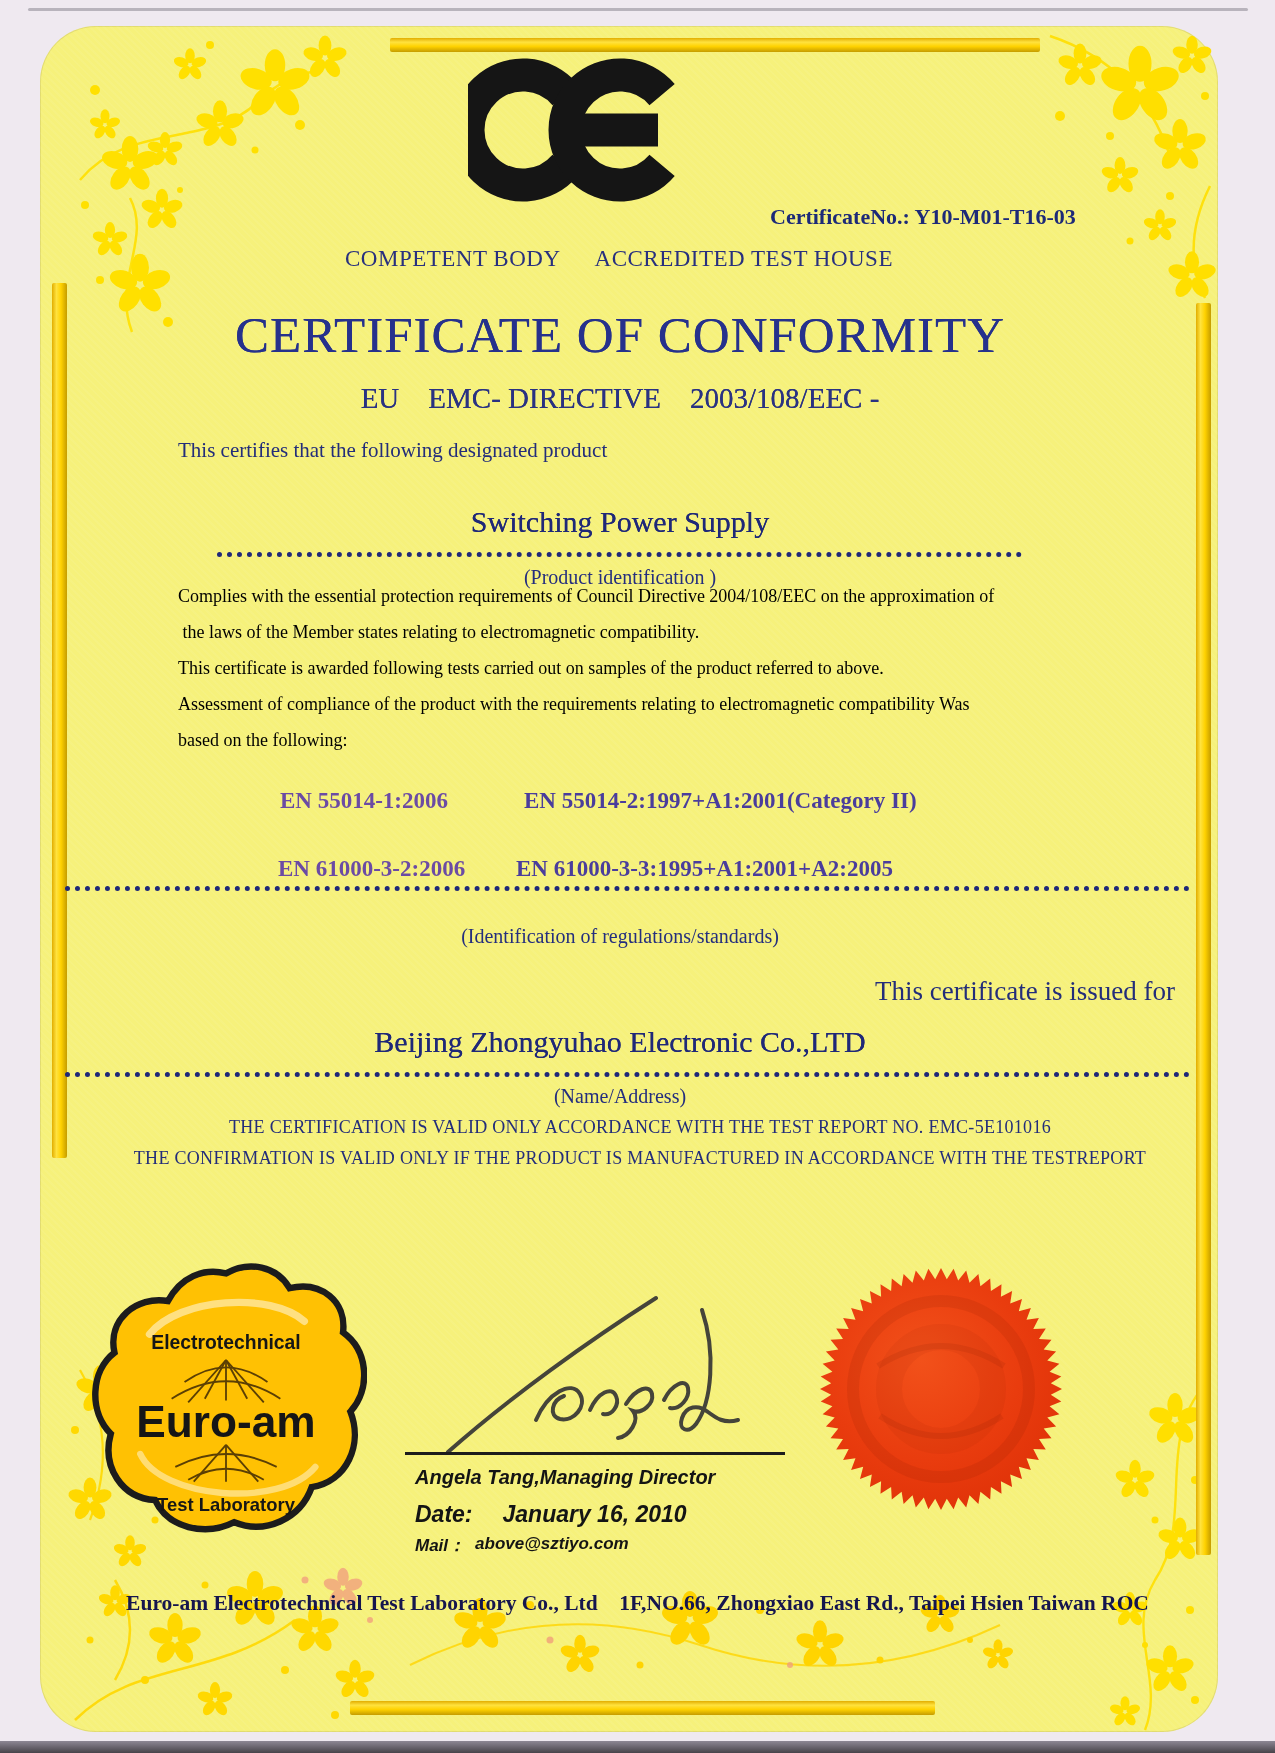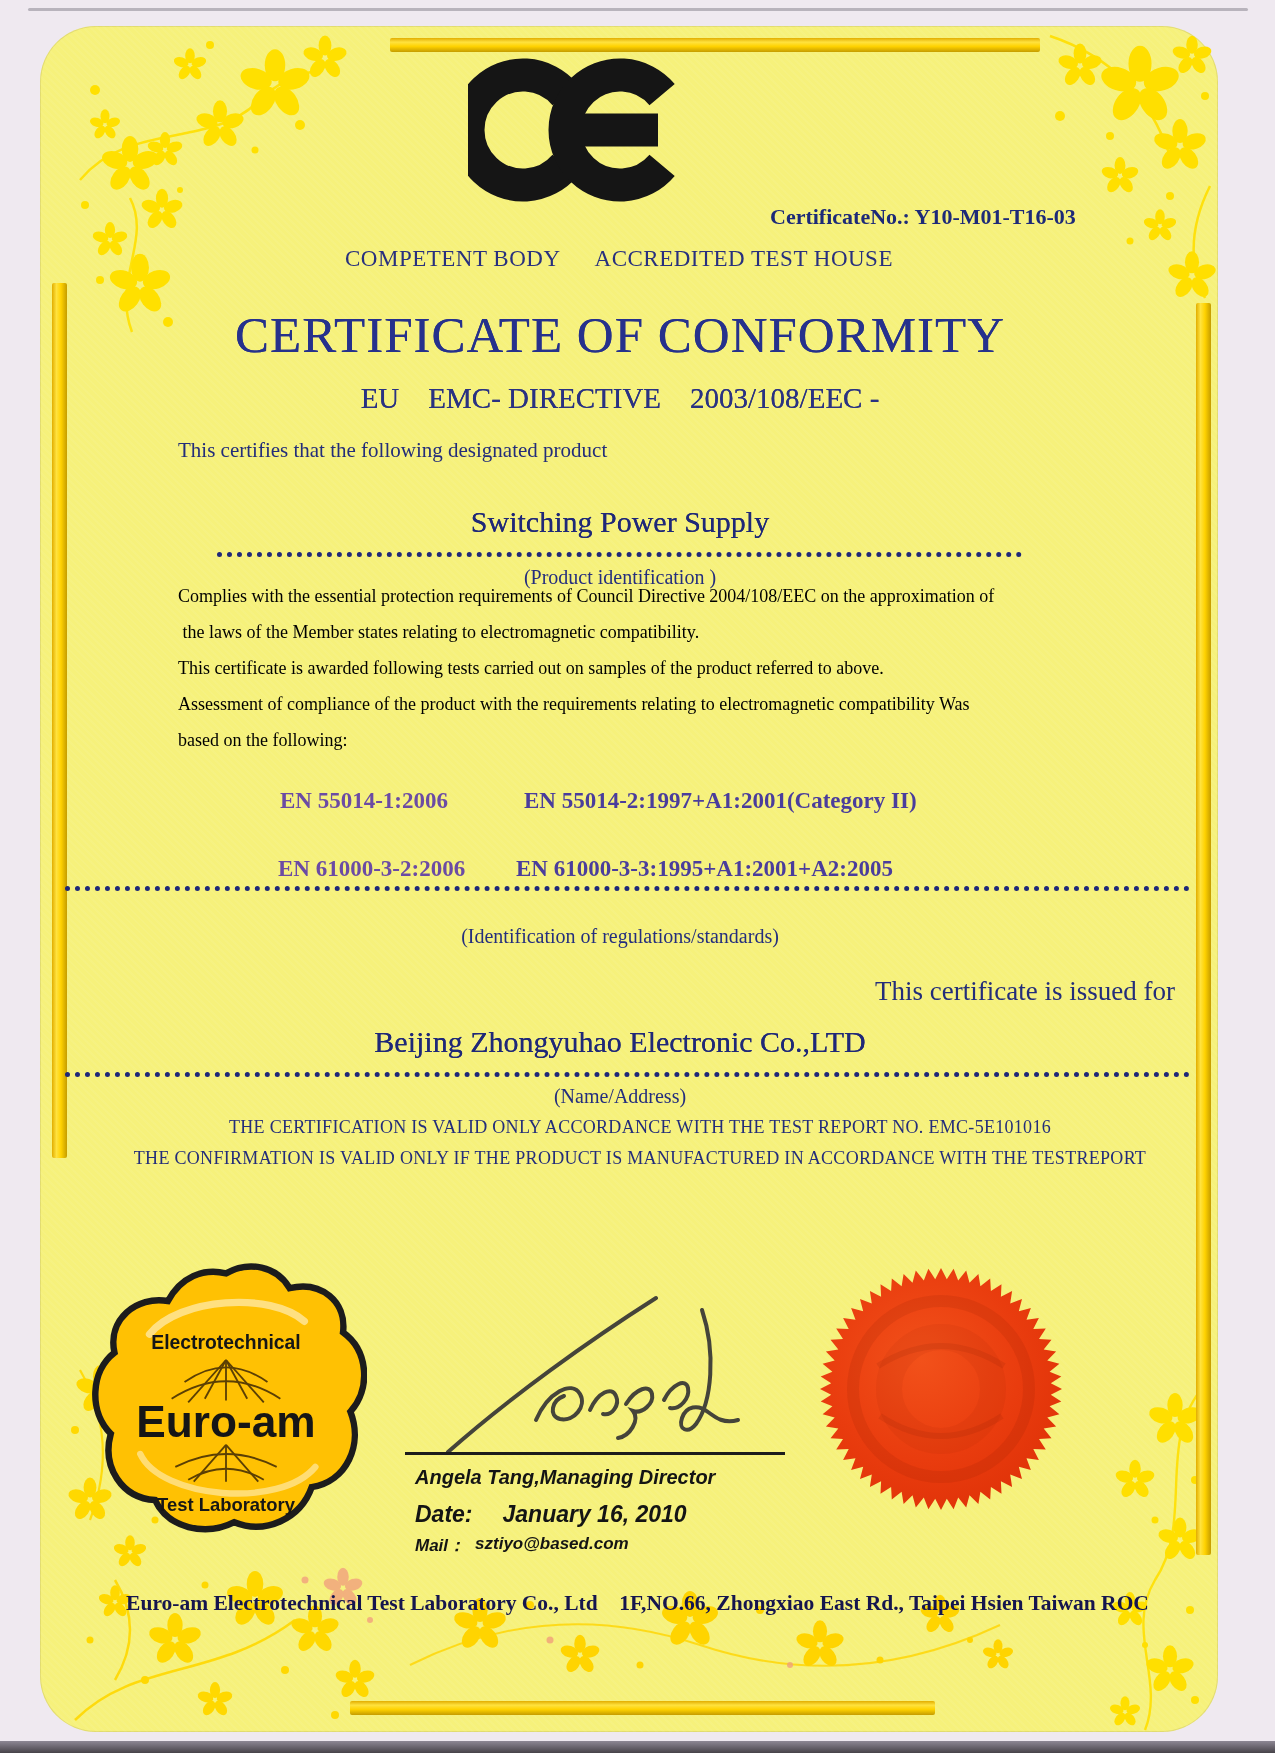--- a/index.html
+++ b/index.html
@@ -297,16 +297,16 @@
 </svg>
 
 <div class="abs sig-line"></div>
 <div class="abs sig-text sig-name">Angela Tang,Managing Director</div>
 <div class="abs sig-text sig-row sig-date">
   <span>Date:</span>
   <span>January 16, 2010</span>
 </div>
 <div class="abs sig-text sig-row sig-mail">
   <span>Mail：</span>
-  <span>sztiyo@based.com</span>
+  <span>above@sztiyo.com</span>
 </div>
 
 <div class="abs footer">Euro-am Electrotechnical Test Laboratory Co., Ltd    1F,NO.66, Zhongxiao East Rd., Taipei Hsien Taiwan ROC</div>
 
 </body></html>

